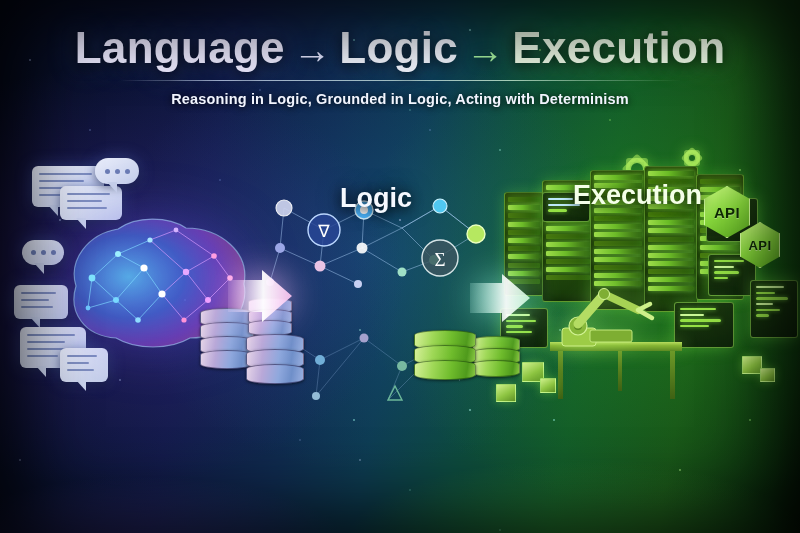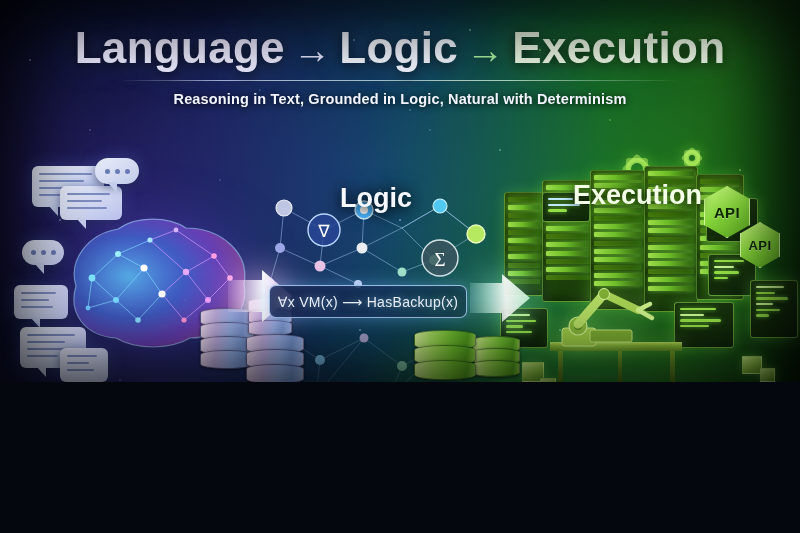--- a/index.html
+++ b/index.html
@@ -5,21 +5,21 @@
   * { box-sizing: border-box; margin: 0; padding: 0; }
   html, body {
     width: 800px; height: 533px;
     background: #05070f;
     font-family: "Liberation Sans", sans-serif;
     overflow: hidden;
   }
 
   #scene {
     position: relative;
-    width: 800px; height: 382px;
+    width: 800px; height: 533px;
     overflow: hidden;
     background:
       radial-gradient(ellipse 420px 300px at 14% 52%, rgba(60,40,140,0.55), rgba(0,0,0,0) 70%),
       radial-gradient(ellipse 360px 300px at 46% 48%, rgba(30,90,150,0.45), rgba(0,0,0,0) 72%),
       radial-gradient(ellipse 420px 340px at 82% 50%, rgba(40,150,30,0.50), rgba(0,0,0,0) 72%),
       linear-gradient(100deg,
         #050a1c 0%, #0a1230 14%, #101a45 27%,
         #0f2a4e 40%, #0d3b50 50%, #0d4a3e 60%,
         #11572a 72%, #174f18 84%, #0a2a0c 96%, #061506 100%);
   }
@@ -272,21 +272,21 @@
   <div class="stars blue"></div>
   <div class="stars teal"></div>
   <div class="stars green"></div>
   <div class="floorglow"></div>
 
   <div class="titlewrap">
     <div class="title">
       <span class="t-lang">Language</span><span class="arr1">→</span><span class="t-logic">Logic</span><span class="arr2">→</span><span class="t-exec">Execution</span>
     </div>
     <div class="rule"></div>
-    <div class="subtitle">Reasoning in Text, Grounded in Logic, Natural with Determinism</div>
+    <div class="subtitle">Reasoning in Logic, Grounded in Logic, Acting with Determinism</div>
   </div>
 
   <div class="panel-head" id="head-logic">Logic</div>
   <div class="panel-head" id="head-exec">Execution</div>
 
   <div class="bubble" style="left:32px; top:166px; width:72px;">
     <div class="ln" style="width:92%"></div>
       <div class="ln" style="width:78%"></div>
     <div class="ln" style="width:88%"></div>
       <div class="ln" style="width:62%"></div>
@@ -458,23 +458,20 @@
     </g>
     <circle cx="12" cy="14" r="4" fill="#a9b6ef"></circle>
     <circle cx="52" cy="40" r="5" fill="#8fd6ff"></circle>
     <circle cx="96" cy="18" r="4.5" fill="#d6c2f0"></circle>
     <circle cx="48" cy="76" r="4" fill="#bfe9ff"></circle>
     <circle cx="134" cy="46" r="5" fill="#9ae0b8"></circle>
     <circle cx="176" cy="24" r="4" fill="#b9e87a"></circle>
     <path d="M120 80 l7 -14 l7 14 z" fill="none" stroke="#8ce0b0" stroke-width="1.4"></path>
   </svg>
 
-  <div id="formula">
-    <span>∀x  VM(x) ⟶ HasBackup(x)</span>
-  </div>
 
   <svg id="chev2" class="chevron" width="62" height="52" viewBox="0 0 62 52">
     <defs>
       <linearGradient id="cg2" x1="0" y1="0" x2="1" y2="0">
         <stop offset="0%" stop-color="#bfffee" stop-opacity=".2"></stop>
         <stop offset="60%" stop-color="#ffffff" stop-opacity=".92"></stop>
         <stop offset="100%" stop-color="#d8ffe6" stop-opacity=".85"></stop>
       </linearGradient>
     </defs>
     <path d="M0 11 L32 11 L32 2 L60 26 L32 50 L32 41 L0 41 Z" fill="url(#cg2)"></path>

